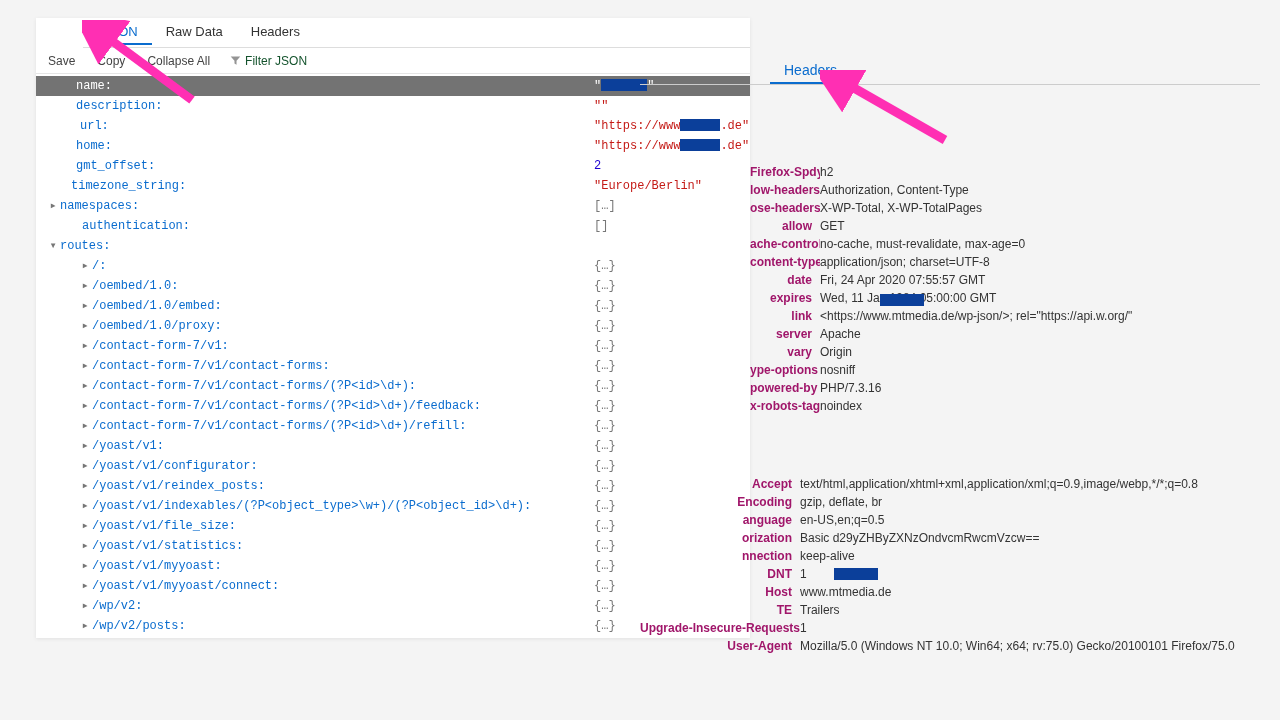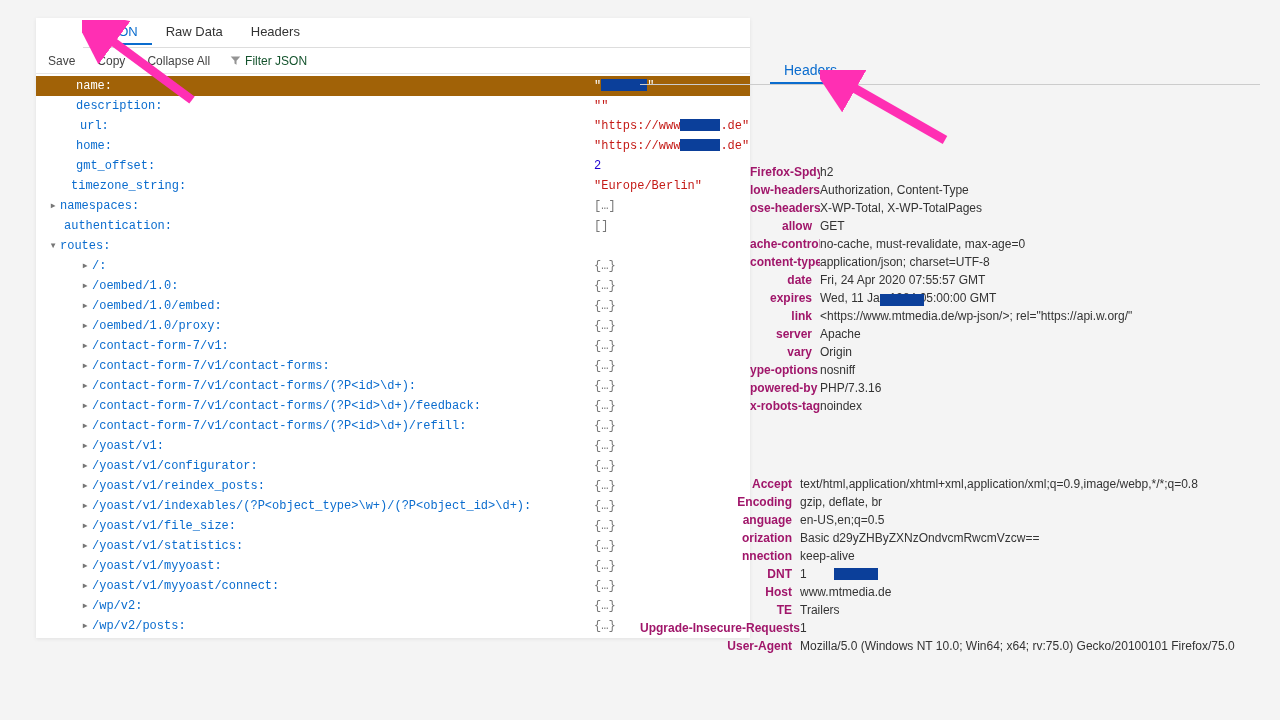--- a/index.html
+++ b/index.html
@@ -70,21 +70,21 @@
     font-family: Consolas, "Courier New", monospace;
     font-size: 12px;
     background: #fff;
     padding-top: 2px;
   }
   .row {
     display: flex;
     height: 20px;
     line-height: 20px;
   }
-  .row.selected { background: #a16207; color: #fff; align-items: center; }
+  .row.selected { background: #737373; color: #fff; align-items: center; }
   .kcell {
     flex: 0 0 558px;
     display: flex;
     align-items: center;
     overflow: hidden;
     white-space: nowrap;
   }
   .vcell {
     flex: 1;
     color: #555;
@@ -220,21 +220,21 @@
         <div class="vcell"><span class="strval">"Europe/Berlin"</span></div>
       </div>
       <div class="row">
         <div class="kcell" style="padding-left: 12px;">
           <span class="tw">▸</span>
           <span class="key">namespaces:</span>
         </div>
         <div class="vcell"><span class="objph">[…]</span></div>
       </div>
       <div class="row">
-        <div class="kcell" style="padding-left: 16px;">
+        <div class="kcell" style="padding-left: 34px;">
           <span class="tw"></span>
           <span class="key">authentication:</span>
         </div>
         <div class="vcell"><span class="objph">[]</span></div>
       </div>
       <div class="row">
         <div class="kcell" style="padding-left: 12px;">
           <span class="tw">▾</span>
           <span class="key">routes:</span>
         </div>

